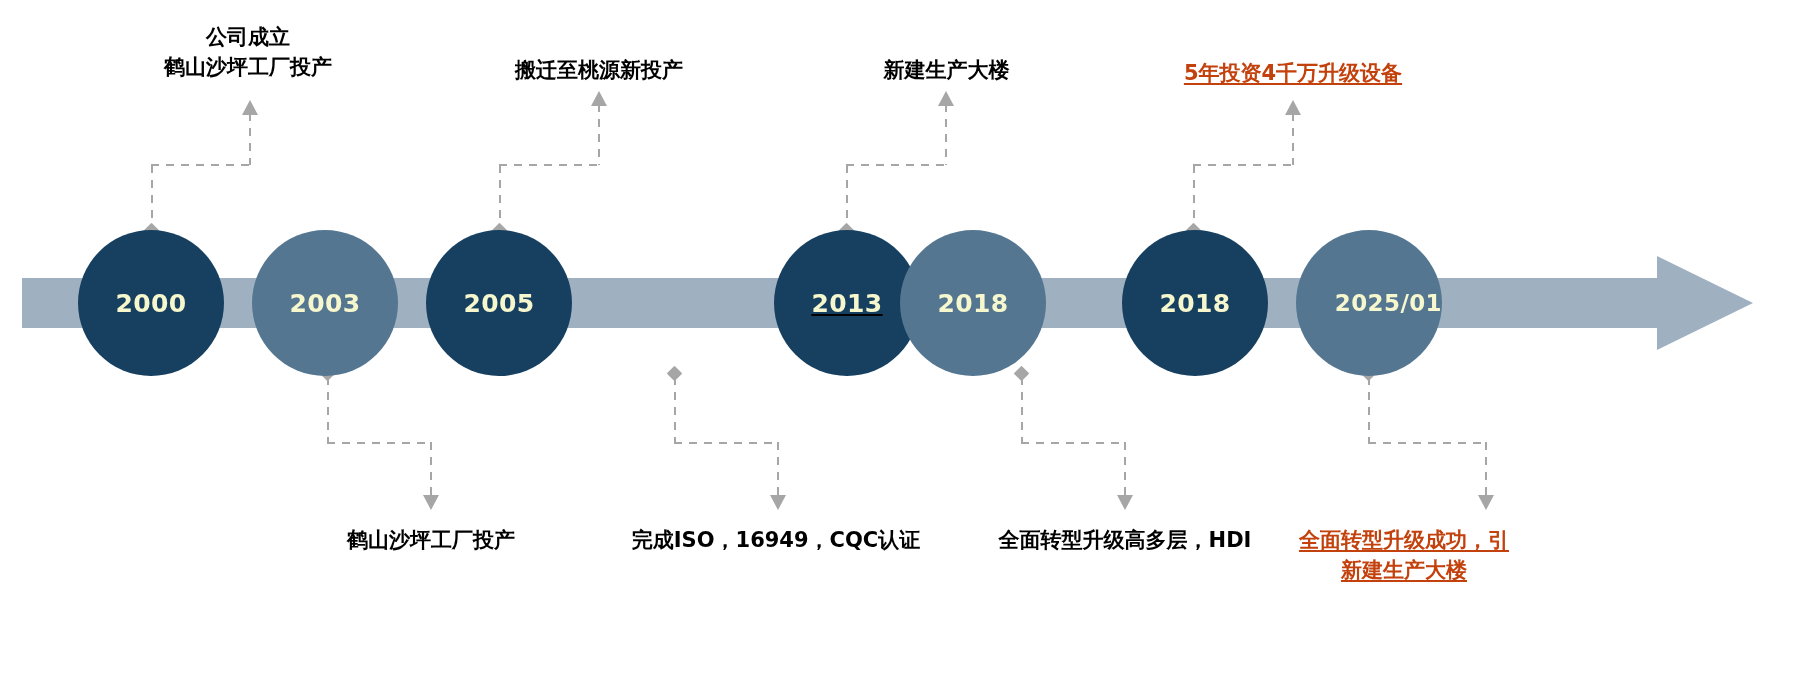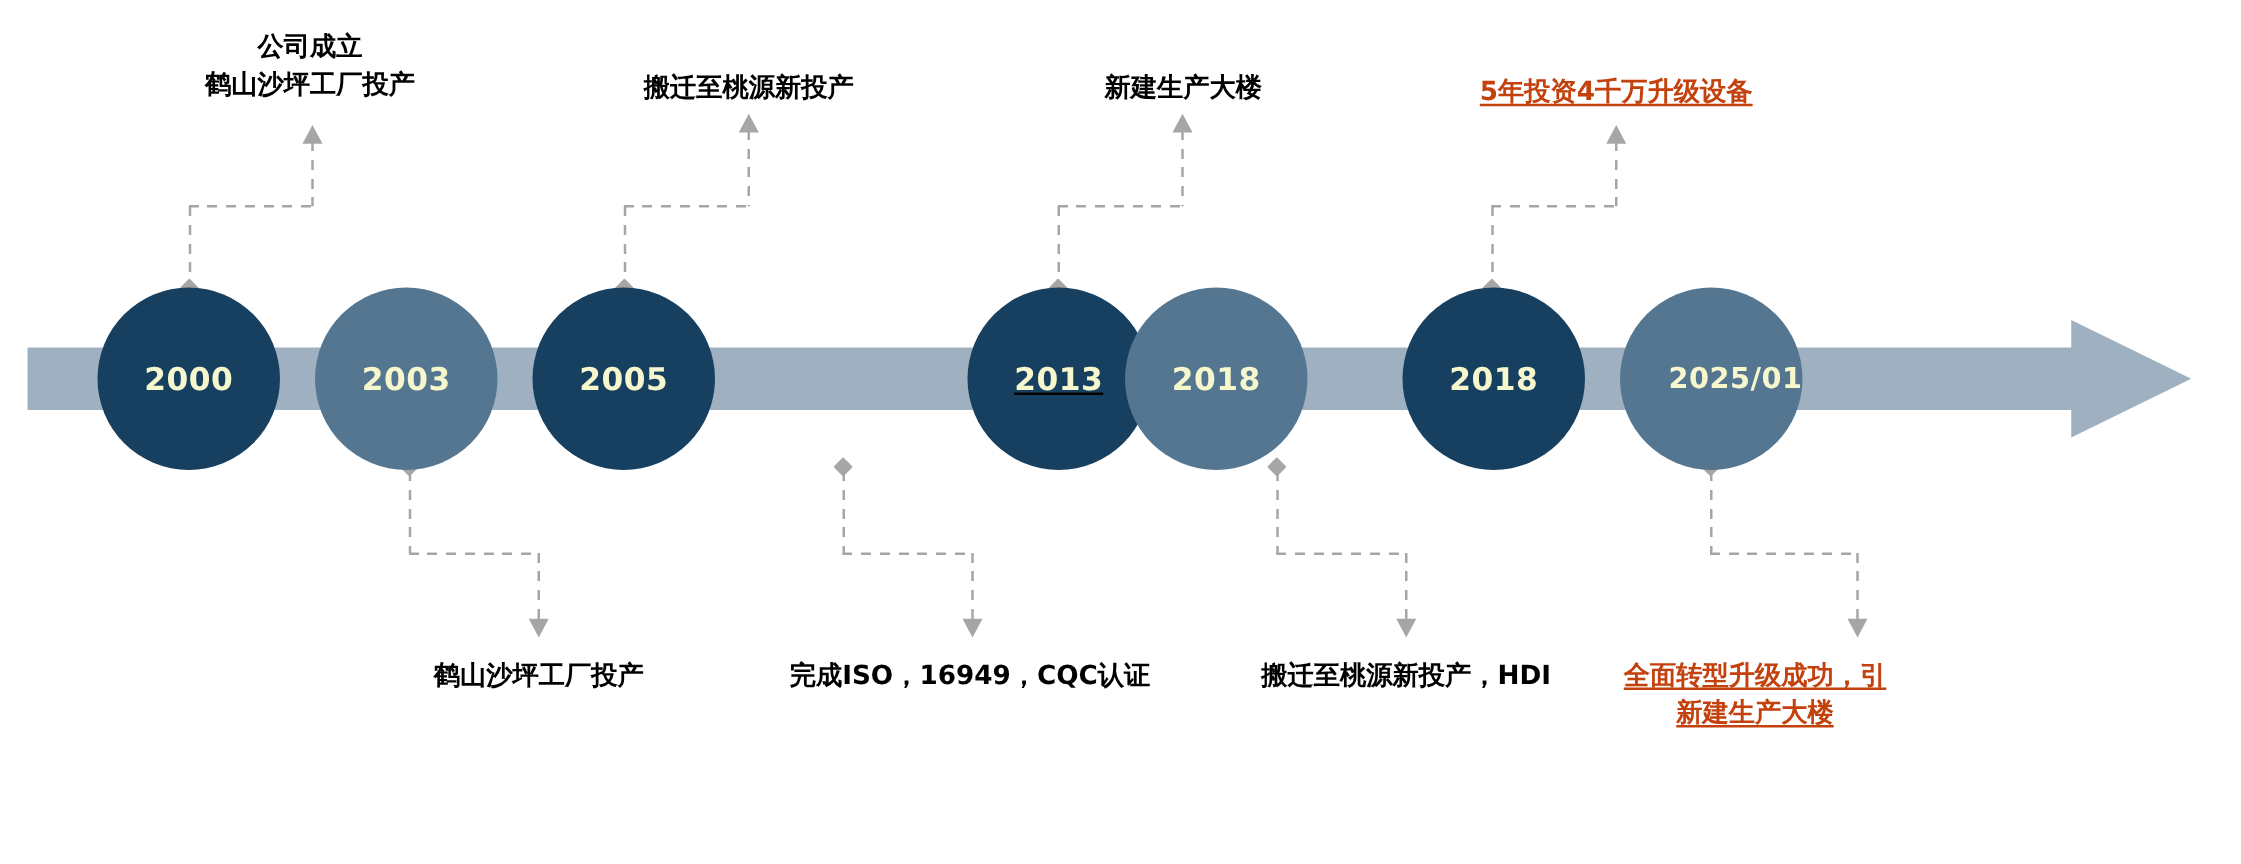--- a/index.html
+++ b/index.html
@@ -253,21 +253,21 @@
 
   <div class="label" style="left:608px; top:526px; width:336px;">
     <span class="ln">完成ISO，16949，CQC认证</span>
   </div>
 
   <div class="label" style="left:879px; top:56px; width:135px;">
     <span class="ln">新建生产大楼</span>
   </div>
 
   <div class="label" style="left:957px; top:526px; width:336px;">
-    <span class="ln">搬迁至桃源新投产，HDI</span>
+    <span class="ln">全面转型升级高多层，HDI</span>
   </div>
 
   <div class="label accent" style="left:1178px; top:59px; width:230px;">
     <span class="ln">5年投资4千万升级设备</span>
   </div>
 
   <div class="label accent multiline" style="left:1290px; top:526px; width:228px;">
     <span class="ln">全面转型升级成功，引</span>
     <span class="ln">新建生产大楼</span>
   </div>

